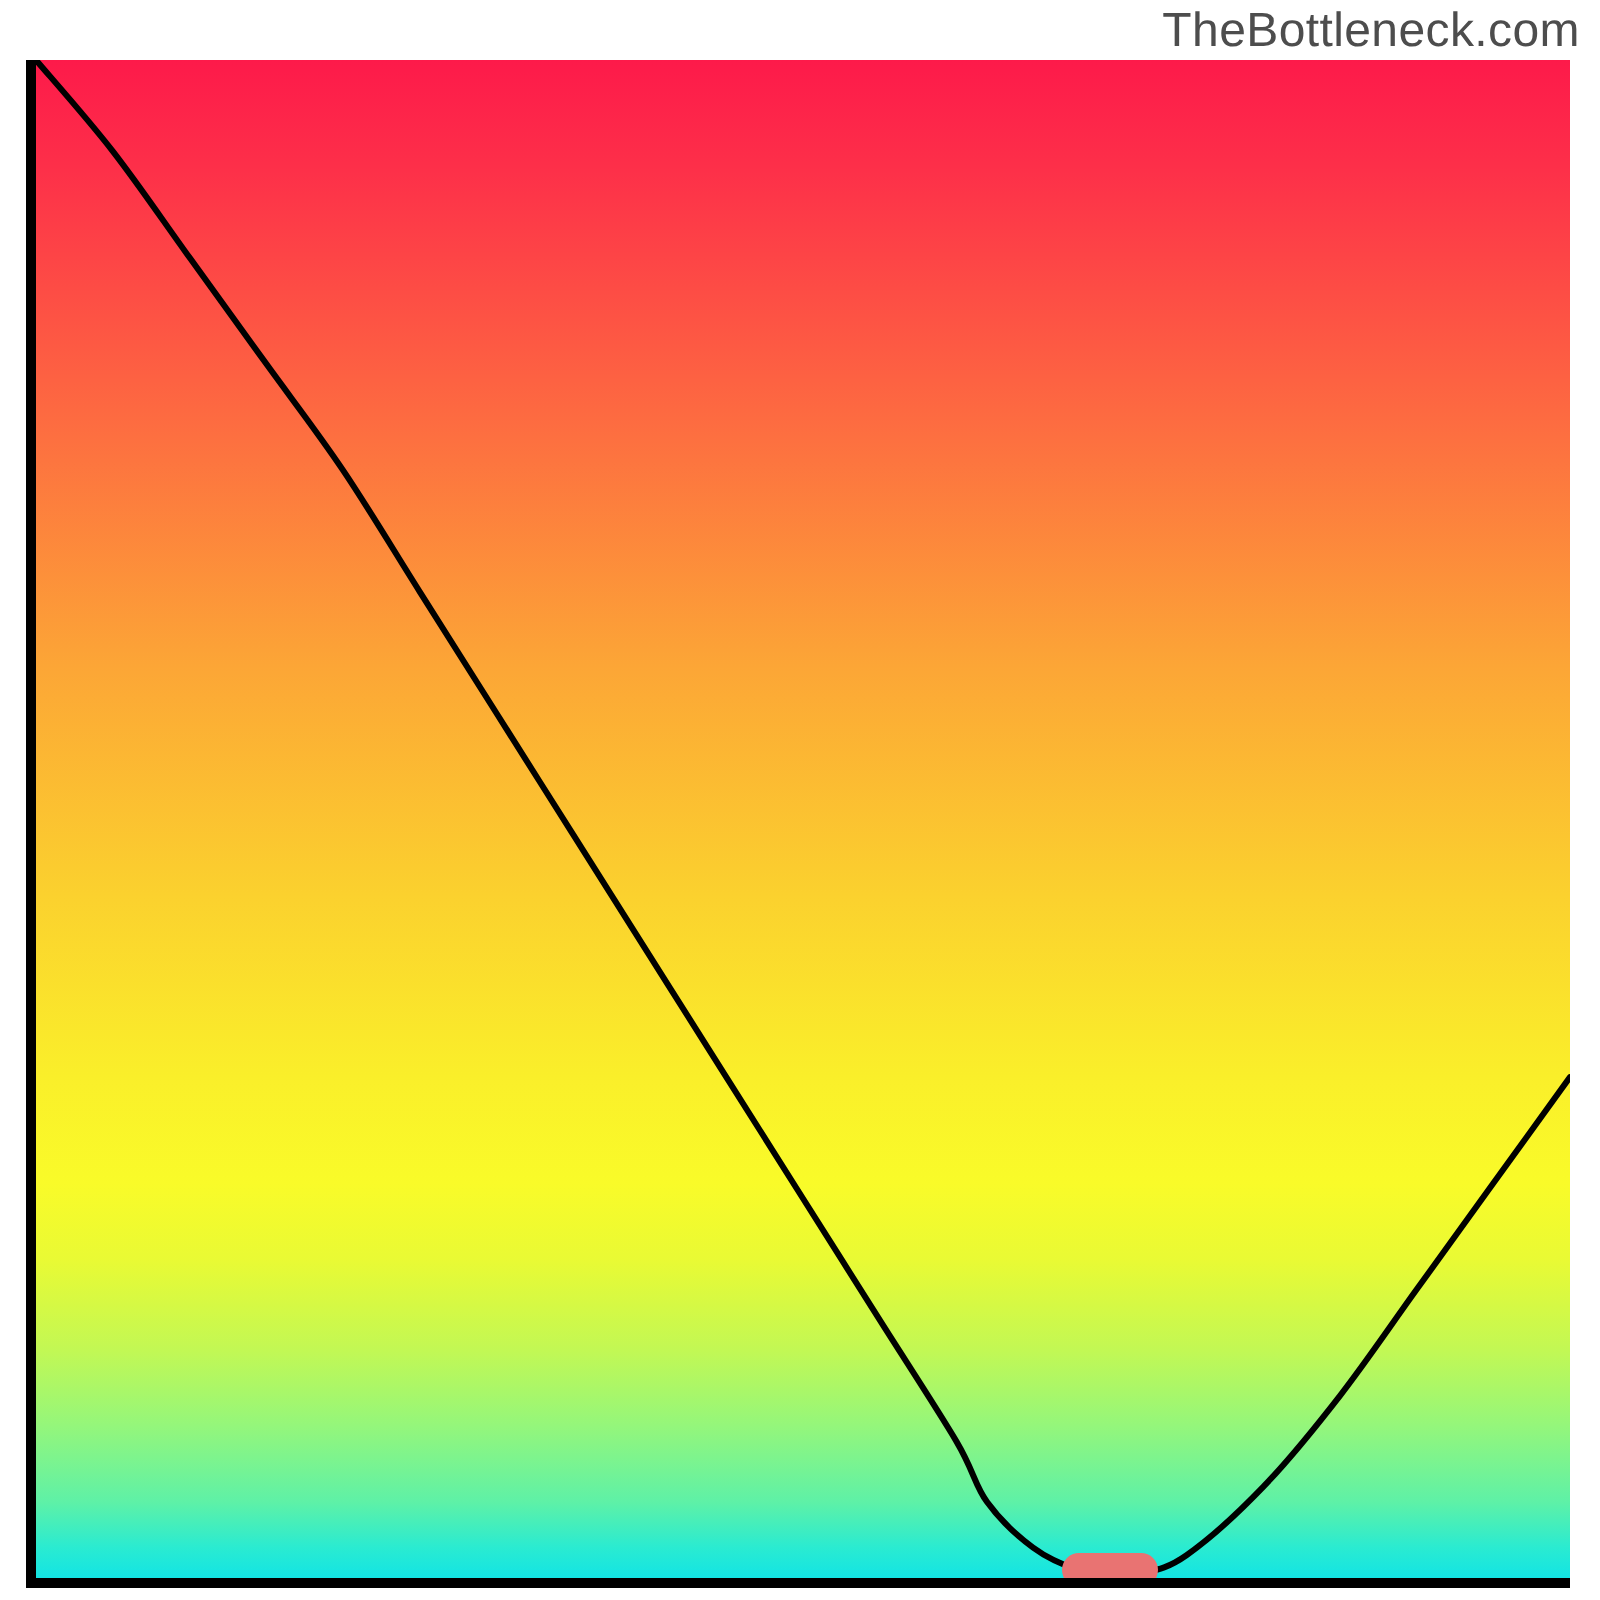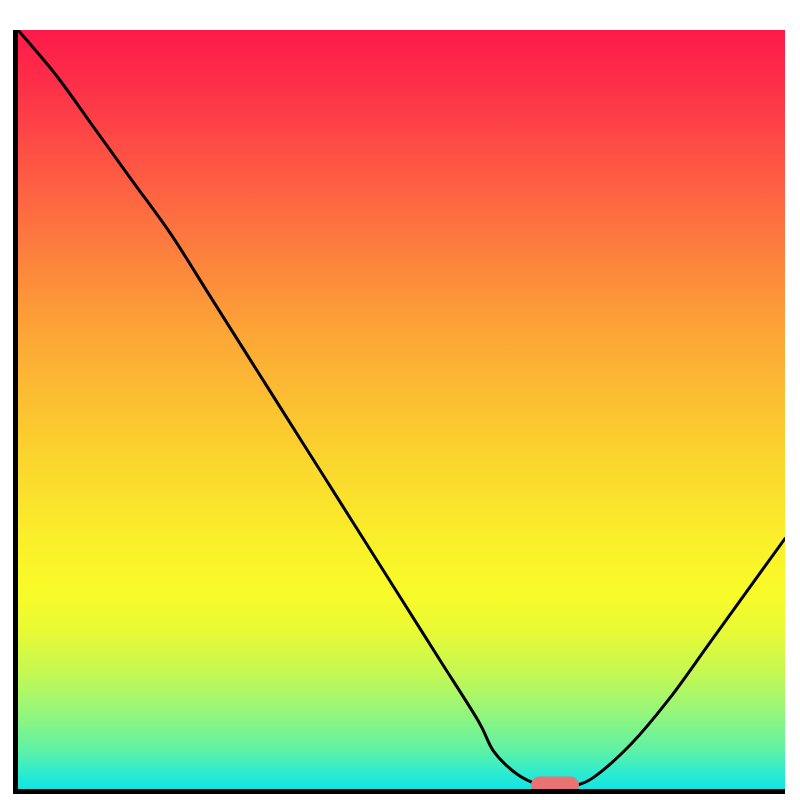--- a/index.html
+++ b/index.html
@@ -71,20 +71,21 @@
     height: 17px;
     background: #e97372;
     border-radius: 9px;
     transform: translate(-50%, -50%);
   }
 </style>
 </head>
 <body>
 
 <div class="container">
+  <div class="watermark">TheBottleneck.com</div>
 
   <div class="plot-area">
     <div class="gradient-bg"></div>
 
     <svg class="curve-svg" viewBox="0 0 767 759" preserveAspectRatio="none">
       <path d="M 0,0 C 6.391666666666667,7.590000000000013 25.56666666666667,29.095000000000084 38.35,45.54000000000008 C 51.13333333333333,61.98500000000007 63.91666666666667,80.95999999999998 76.7,98.66999999999996 C 89.48333333333333,116.37999999999994 102.26666666666667,134.08999999999995 115.05,151.79999999999995 C 127.83333333333333,169.50999999999996 140.61666666666667,185.95500000000007 153.4,204.93000000000006 C 166.18333333333334,223.90500000000006 178.96666666666667,245.40999999999997 191.75,265.65 C 204.53333333333333,285.89 217.31666666666666,306.13000000000005 230.1,326.37000000000006 C 242.88333333333333,346.61000000000007 255.66666666666666,366.85 268.45,387.09000000000003 C 281.23333333333335,407.33000000000004 294.01666666666665,427.57 306.8,447.81 C 319.58333333333337,468.05 332.3666666666667,488.28999999999996 345.15000000000003,508.53 C 357.9333333333334,528.77 370.7166666666667,549.01 383.5,569.25 C 396.2833333333333,589.49 409.0666666666667,609.73 421.85,629.97 C 434.6333333333333,650.21 451.25166666666667,675.5100000000001 460.2,690.69 C 469.1483333333333,705.87 469.14833333333337,712.1949999999999 475.54,721.05 C 481.9316666666667,729.905 490.88,738.1275 498.55,743.82 C 506.22,749.5125 515.1683333333334,753.0545000000001 521.5600000000001,755.205 C 527.9516666666667,757.3555 531.7866666666666,756.47 536.9,756.723 C 542.0133333333333,756.9759999999999 545.8483333333334,758.241 552.24,756.723 C 558.6316666666667,755.2049999999999 565.0233333333333,754.8255 575.25,747.615 C 585.4766666666667,740.4045 600.8166666666667,726.7425000000001 613.6,713.46 C 626.3833333333333,700.1775 639.1666666666666,684.365 651.9499999999999,667.92 C 664.7333333333332,651.4749999999999 677.5166666666668,632.5 690.3000000000001,614.79 C 703.0833333333334,597.0799999999999 715.8666666666667,579.37 728.65,561.66 C 741.4333333333333,543.9499999999999 760.6083333333333,517.385 767,508.53" id="curve-path" fill="none" stroke="#000000" stroke-width="3" stroke-linecap="round"></path>
     </svg>
 
     <div class="marker" id="marker" style="left: 536.9px; top: 755.205px;"></div>
   </div>

